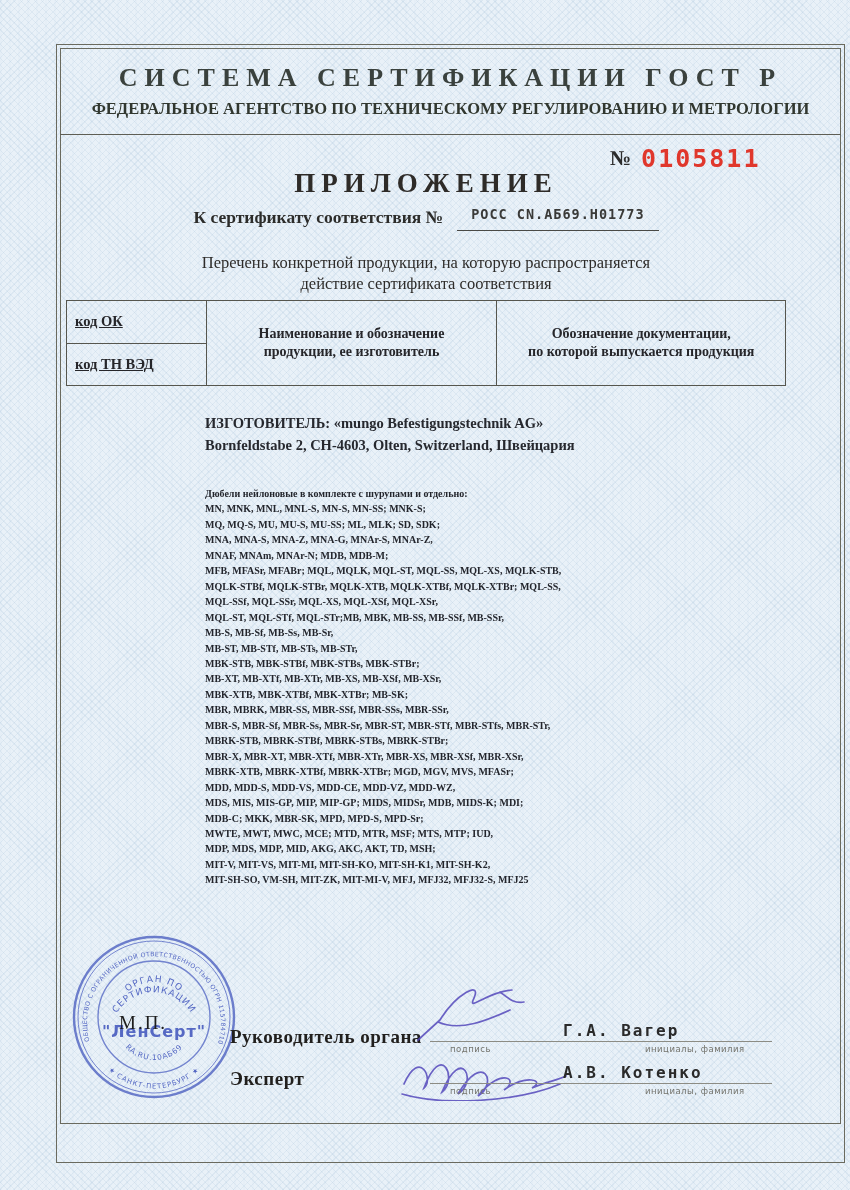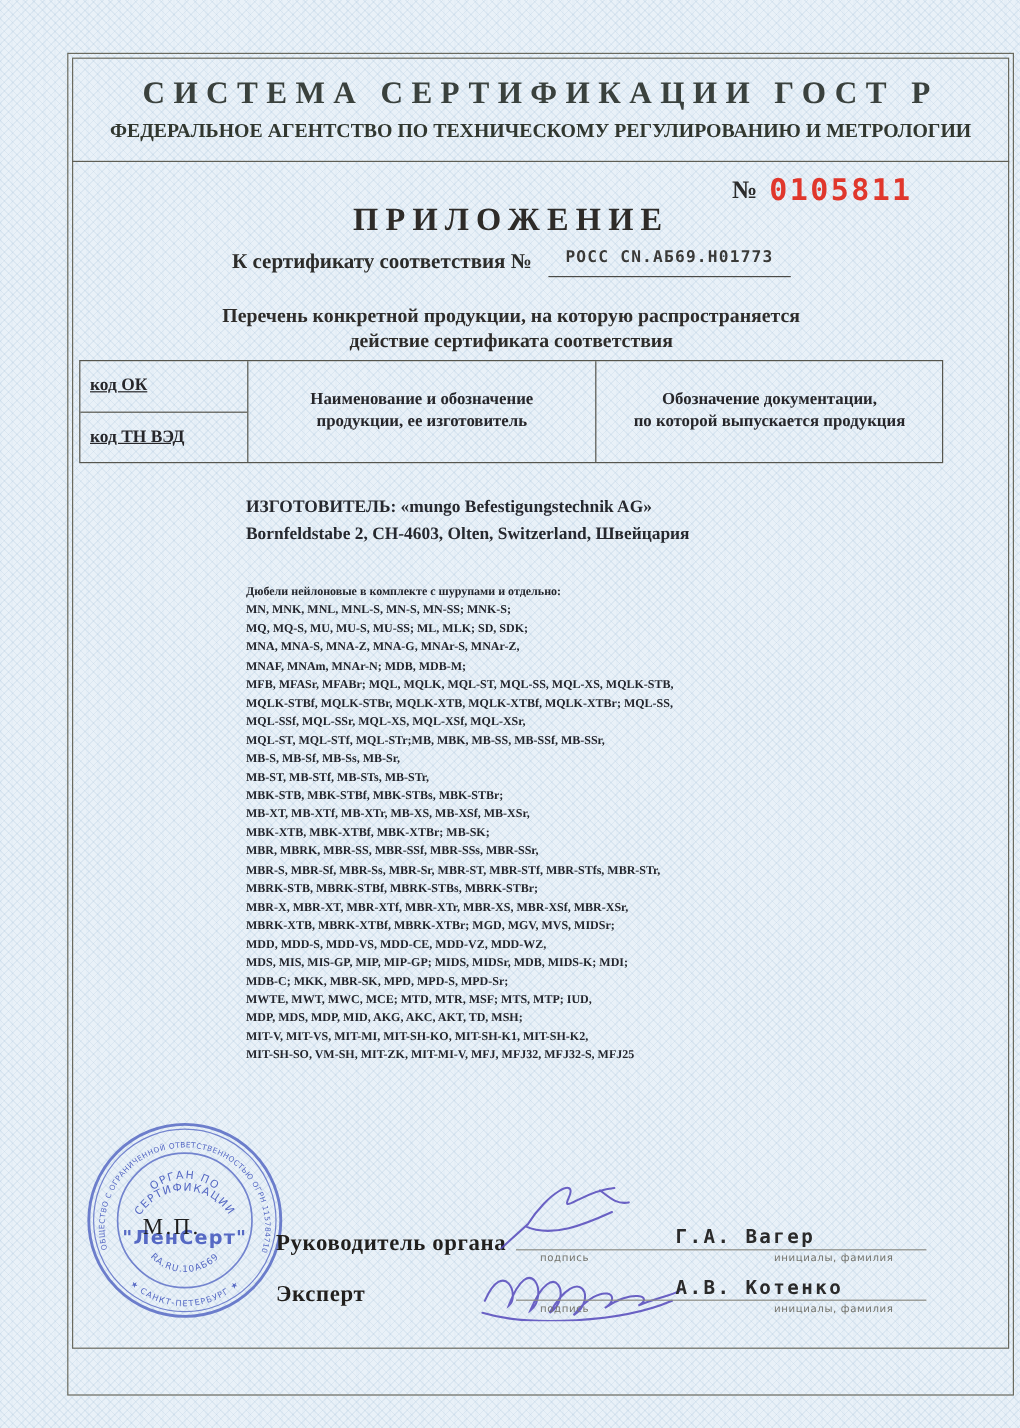--- a/index.html
+++ b/index.html
@@ -21,21 +21,21 @@
   .form-no{left:610px;top:146px;display:flex;align-items:flex-start;gap:10px;}
   .form-no .pre{font-size:21px;font-weight:bold;color:#2c2c2c;}
   .form-no .val{font-family:"DejaVu Sans Mono", monospace;font-size:25px;font-weight:bold;
     letter-spacing:2px;color:#e0372c;line-height:25px;}
   .doc-title{left:56px;top:168px;width:740px;text-align:center;font-size:27px;font-weight:bold;
     letter-spacing:6px;color:#2e2b28;}
   .cert-line{left:56px;top:206px;width:740px;display:flex;justify-content:center;align-items:center;gap:14px;}
   .cert-label{font-size:17.5px;font-weight:bold;color:#2c2c2a;white-space:nowrap;padding-bottom:2px;}
   .cert-num{font-family:"DejaVu Sans Mono", monospace;font-size:13.5px;font-weight:bold;color:#3a3a38;
     letter-spacing:1px;border-bottom:1.5px solid #4a4a46;padding:0 14px 8px 14px;white-space:nowrap;}
-  .subtitle{left:56px;top:252px;width:740px;text-align:center;font-size:16.5px;font-weight:bold;
+  .subtitle{left:56px;top:252px;width:740px;text-align:center;font-size:16.5px;font-weight:normal;
     color:#2e2c2a;line-height:21px;}
   .ptable{left:66px;top:300px;width:720px;height:86px;border:1.2px solid #56564e;box-sizing:border-box;
     display:grid;grid-template-columns:140px 290px 288.5px;}
   .ptable .c1{border-right:1.2px solid #56564e;display:flex;flex-direction:column;}
   .ptable .c1 .cell{flex:1;display:flex;align-items:center;padding-left:8px;font-size:14.5px;font-weight:bold;color:#26262a;text-decoration:underline;}
   .ptable .c1 .cell.top{border-bottom:1.2px solid #56564e;}
   .ptable .c2{border-right:1.2px solid #56564e;}
   .ptable .c2,.ptable .c3{display:flex;align-items:center;justify-content:center;text-align:center;
     font-size:14px;font-weight:bold;color:#26262a;line-height:18px;white-space:pre-line;}
   .manu{left:205px;top:412px;width:600px;font-size:14.5px;font-weight:bold;color:#26282e;line-height:22px;}
@@ -120,21 +120,21 @@
       <div class="plist-line">MQL-ST, MQL-STf, MQL-STr;MB, MBK, MB-SS, MB-SSf, MB-SSr,</div>
       <div class="plist-line">MB-S, MB-Sf, MB-Ss, MB-Sr,</div>
       <div class="plist-line">MB-ST, MB-STf, MB-STs,  MB-STr,</div>
       <div class="plist-line">MBK-STB, MBK-STBf, MBK-STBs, MBK-STBr;</div>
       <div class="plist-line">MB-XT, MB-XTf, MB-XTr, MB-XS, MB-XSf, MB-XSr,</div>
       <div class="plist-line">MBK-XTB, MBK-XTBf, MBK-XTBr; MB-SK;</div>
       <div class="plist-line">MBR, MBRK, MBR-SS, MBR-SSf, MBR-SSs, MBR-SSr,</div>
       <div class="plist-line">MBR-S, MBR-Sf, MBR-Ss, MBR-Sr, MBR-ST, MBR-STf, MBR-STfs, MBR-STr,</div>
       <div class="plist-line">MBRK-STB, MBRK-STBf, MBRK-STBs, MBRK-STBr;</div>
       <div class="plist-line">MBR-X, MBR-XT, MBR-XTf, MBR-XTr, MBR-XS,  MBR-XSf, MBR-XSr,</div>
-      <div class="plist-line">MBRK-XTB, MBRK-XTBf, MBRK-XTBr; MGD, MGV, MVS, MIDSr;</div>
+      <div class="plist-line">MBRK-XTB, MBRK-XTBf, MBRK-XTBr; MGD, MGV, MVS, MFASr;</div>
       <div class="plist-line">MDD, MDD-S, MDD-VS, MDD-CE, MDD-VZ, MDD-WZ,</div>
       <div class="plist-line">MDS, MIS, MIS-GP, MIP, MIP-GP; MIDS, MIDSr, MDB, MIDS-K; MDI;</div>
       <div class="plist-line">MDB-C; MKK, MBR-SK, MPD, MPD-S, MPD-Sr;</div>
       <div class="plist-line">MWTE, MWT, MWC, MCE; MTD, MTR, MSF; MTS, MTP; IUD,</div>
       <div class="plist-line">MDP, MDS, MDP, MID, AKG, AKC, AKT, TD, MSH;</div>
       <div class="plist-line">MIT-V,  MIT-VS, MIT-MI, MIT-SH-KO, MIT-SH-K1, MIT-SH-K2,</div>
       <div class="plist-line">MIT-SH-SO, VM-SH, MIT-ZK, MIT-MI-V, MFJ,  MFJ32, MFJ32-S, MFJ25</div>
     </div>
 
   <svg class="abs stamp-svg" width="172" height="172" viewBox="0 0 172 172">

